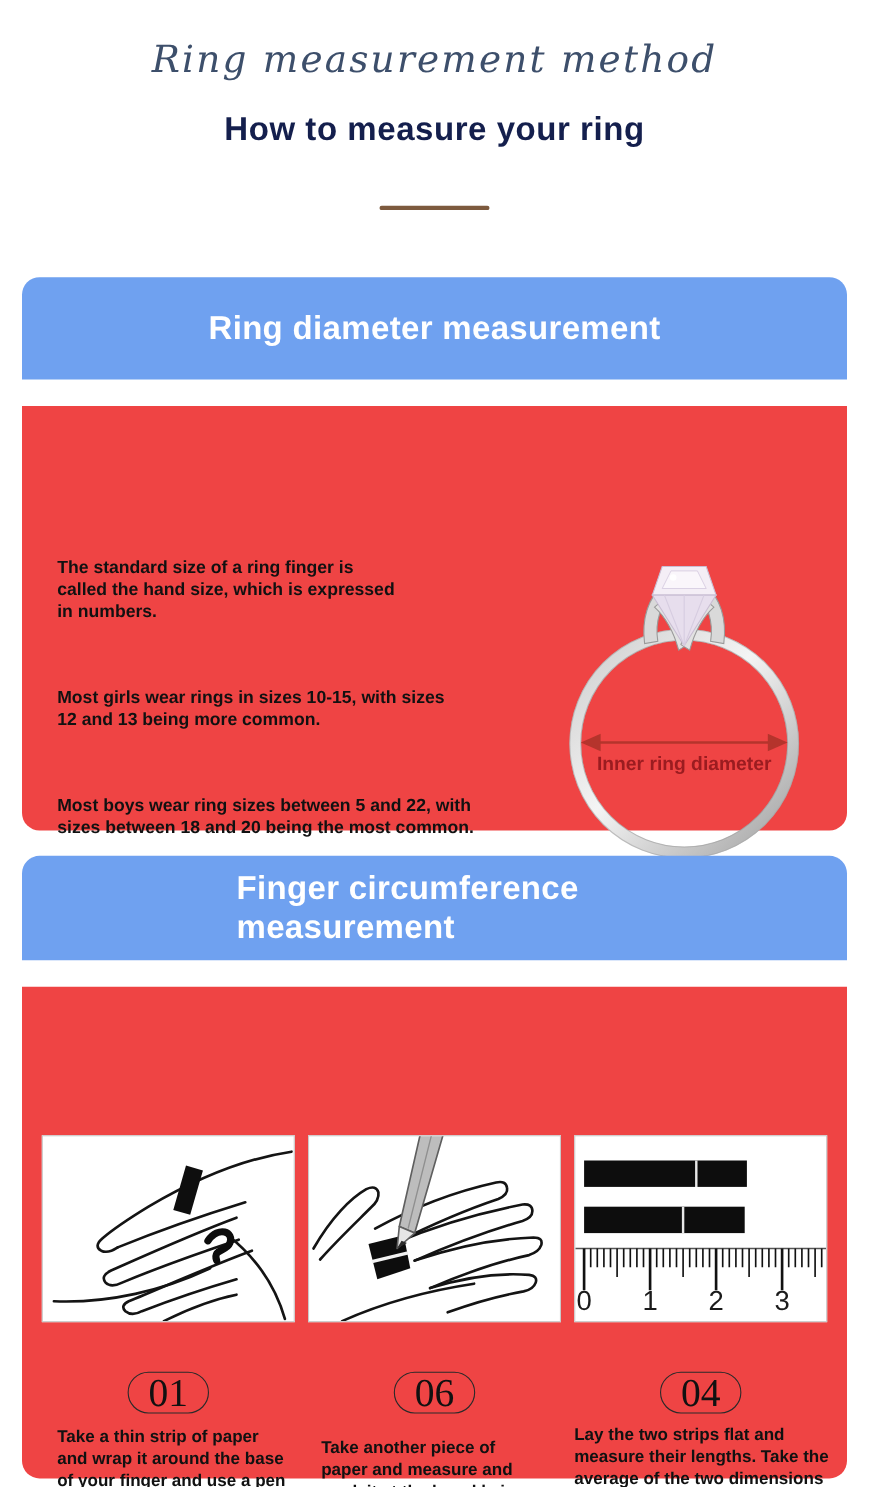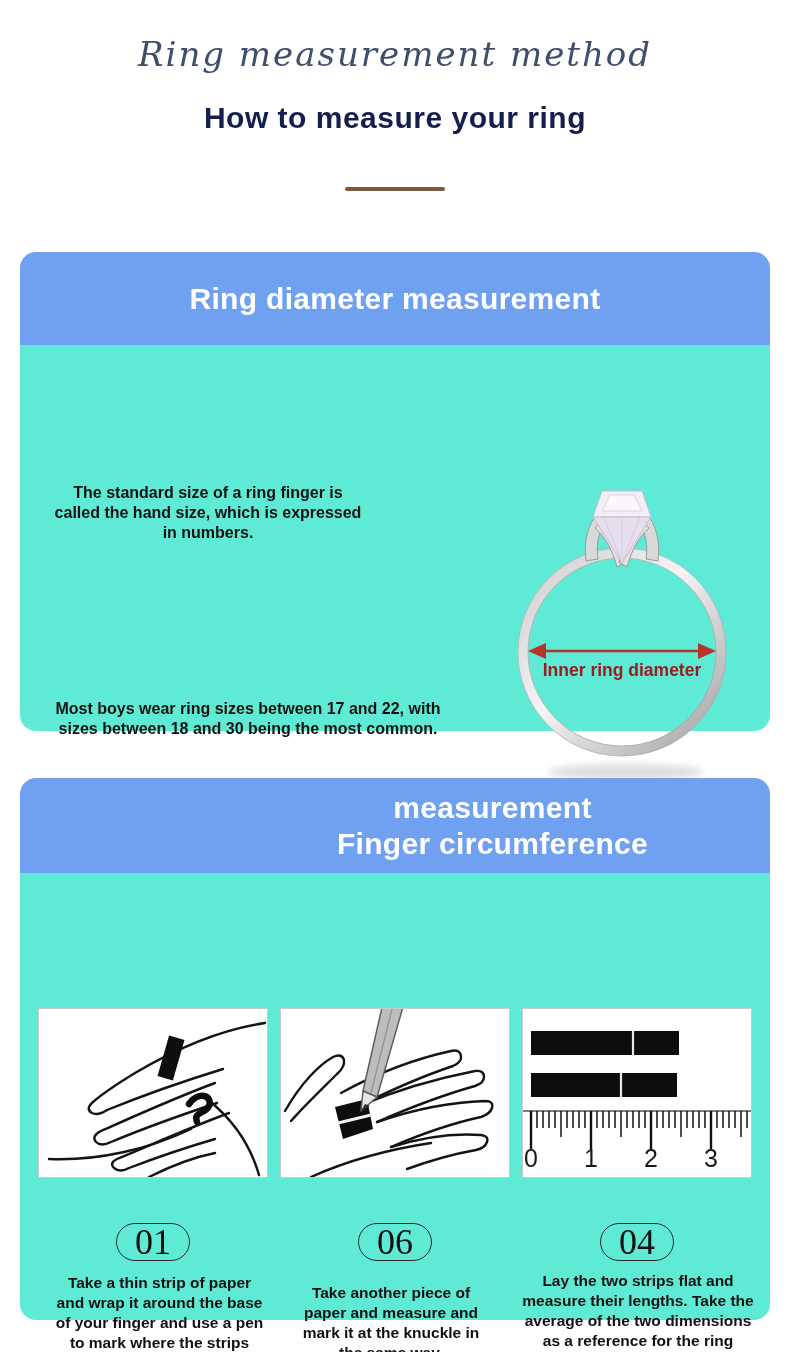--- a/index.html
+++ b/index.html
@@ -1,40 +1,40 @@
 <!DOCTYPE html>
 <html><head>
 <meta charset="utf-8">
 <style>
   html,body{margin:0;padding:0;}
   body{
     width:790px;height:1352px;position:relative;background:#ffffff;
     font-family:"Liberation Sans",sans-serif;overflow:hidden;
   }
-  .abs{position:absolute;text-align:center;}
+  .abs{position:absolute;}
   
   .script-title{
     top:34px;left:0;width:790px;text-align:center;
     font-family:"DejaVu Serif",serif;font-style:italic;
     font-size:34px;color:#3d4f6b;letter-spacing:2px;
   }
   .main-title{
     top:101px;left:0;width:790px;text-align:center;
     font-size:30px;font-weight:bold;color:#141f4d;letter-spacing:.5px;
   }
   .divider{
     top:187px;left:345px;width:100px;height:4px;background:#7d5a3e;border-radius:2px;
   }
   
   .card{left:20px;width:750px;border-radius:16px;}
   .card-header{
     background:#6fa1f0;border-radius:16px 16px 0 0;color:#ffffff;
     font-weight:bold;font-size:30px;letter-spacing:.3px;
   }
-  .card-body{background:#5eead4;border-radius:0 0 16px 16px;position:relative;}
+  .card-body{background:#ef4444;border-radius:0 0 16px 16px;position:relative;margin-top:24px;}
   #card1{top:252px;height:479px;}
   #card1 .card-header{height:93px;display:flex;align-items:center;justify-content:center;}
   #card1 .card-body{height:386px;}
   #card2{top:778px;height:542px;}
   #card2 .card-header{height:95px;line-height:36px;padding:12px 0 0 195px;box-sizing:border-box;}
   #card2 .card-body{height:447px;}
   
   .para{position:absolute;left:32px;color:#111111;font-weight:bold;font-size:16px;line-height:1.26;}
   .p1{top:138px;width:312px;}
   .p2{top:256px;width:362px;}
@@ -66,21 +66,22 @@
 <body>
 
 <div class="abs script-title">Ring measurement method</div>
 <div class="abs main-title">How to measure your ring</div>
 <div class="abs divider"></div>
 
 <div class="abs card" id="card1">
   <div class="card-header">Ring diameter measurement</div>
   <div class="card-body">
     <div class="para p1">The standard size of a ring finger is called the hand size, which is expressed in numbers.</div>
-    <div class="para p3">Most boys wear ring sizes between 17 and 22, with sizes between 18 and 30 being the most common.</div>
+    <div class="para p2">Most girls wear rings in sizes 10-15, with sizes 12 and 13 being more common.</div>
+    <div class="para p3">Most boys wear ring sizes between 5 and 22, with sizes between 18 and 20 being the most common.</div>
 
     <svg class="ring-svg" viewBox="0 0 280 345">
       <defs>
         <linearGradient id="gSilver" x1="0" y1="0" x2="1" y2="1">
           <stop offset="0" stop-color="#cccccc"></stop>
           <stop offset="0.45" stop-color="#f4f4f4"></stop>
           <stop offset="1" stop-color="#9f9f9f"></stop>
         </linearGradient>
         <filter id="soft" x="-50%" y="-50%" width="200%" height="200%">
           <feGaussianBlur stdDeviation="3.5"></feGaussianBlur>
@@ -115,22 +116,22 @@
         <polygon points="38,206 56,198 56,214" fill="#b5342c"></polygon>
         <polygon points="226,206 208,198 208,214" fill="#b5342c"></polygon>
       </g>
       <text x="132" y="231" text-anchor="middle" font-size="17.5" font-weight="bold" fill="#9b1c20">Inner ring diameter</text>
     </svg>
   </div>
 </div>
 
 <div class="abs card" id="card2">
   <div class="card-header">
+    <div>Finger circumference</div>
     <div>measurement</div>
-    <div>Finger circumference</div>
   </div>
   <div class="card-body">
 
     <div class="illus i1">
       <svg viewBox="0 0 228 168">
         <g fill="none" stroke="#141414" stroke-width="2.4" stroke-linecap="round">
           <path d="M 226,14 C 185,20 140,38 96,64 C 78,75 62,86 54,93 Q 46,100 53,104 Q 59,107 68,101"></path>
           <path d="M 68,101 C 105,86 145,72 184,60"></path>
           <path d="M 176,74 C 138,88 98,106 62,122 Q 52,127 57,133 Q 62,138 72,133 C 108,118 148,104 178,94"></path>
           <path d="M 190,104 C 152,118 112,136 78,150 Q 70,154 75,159 Q 81,164 90,159 C 124,146 152,137 176,130"></path>

